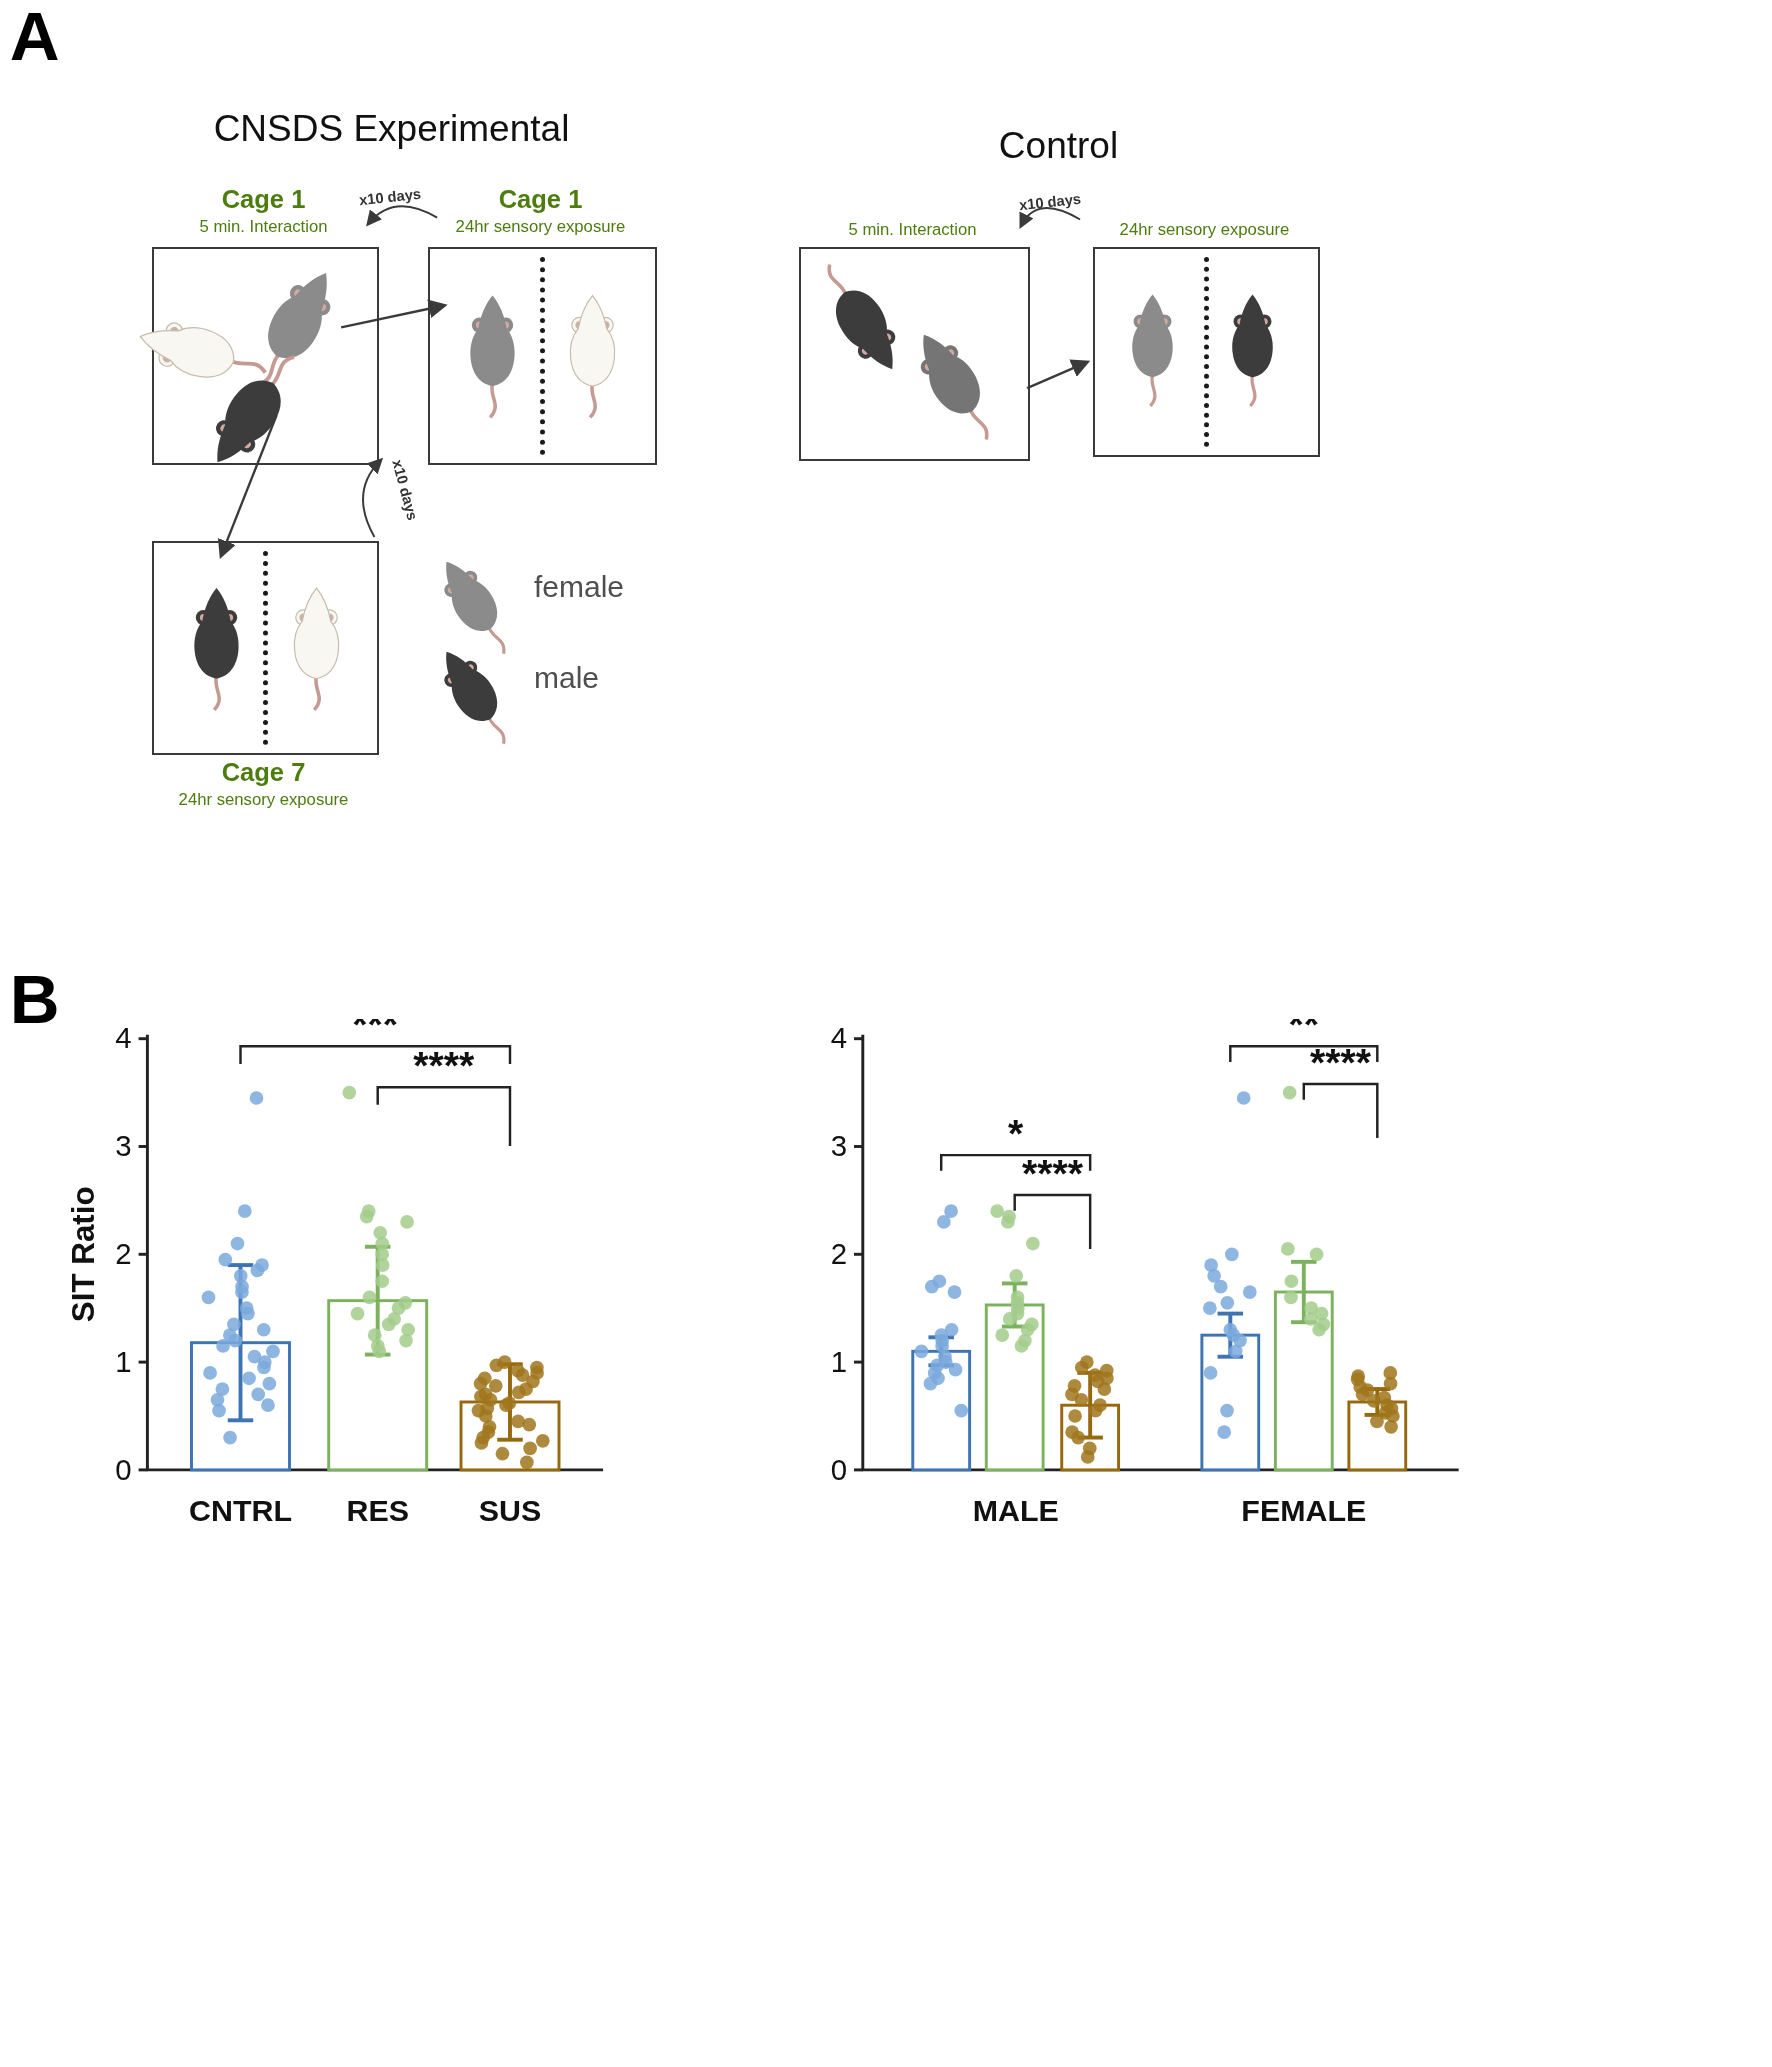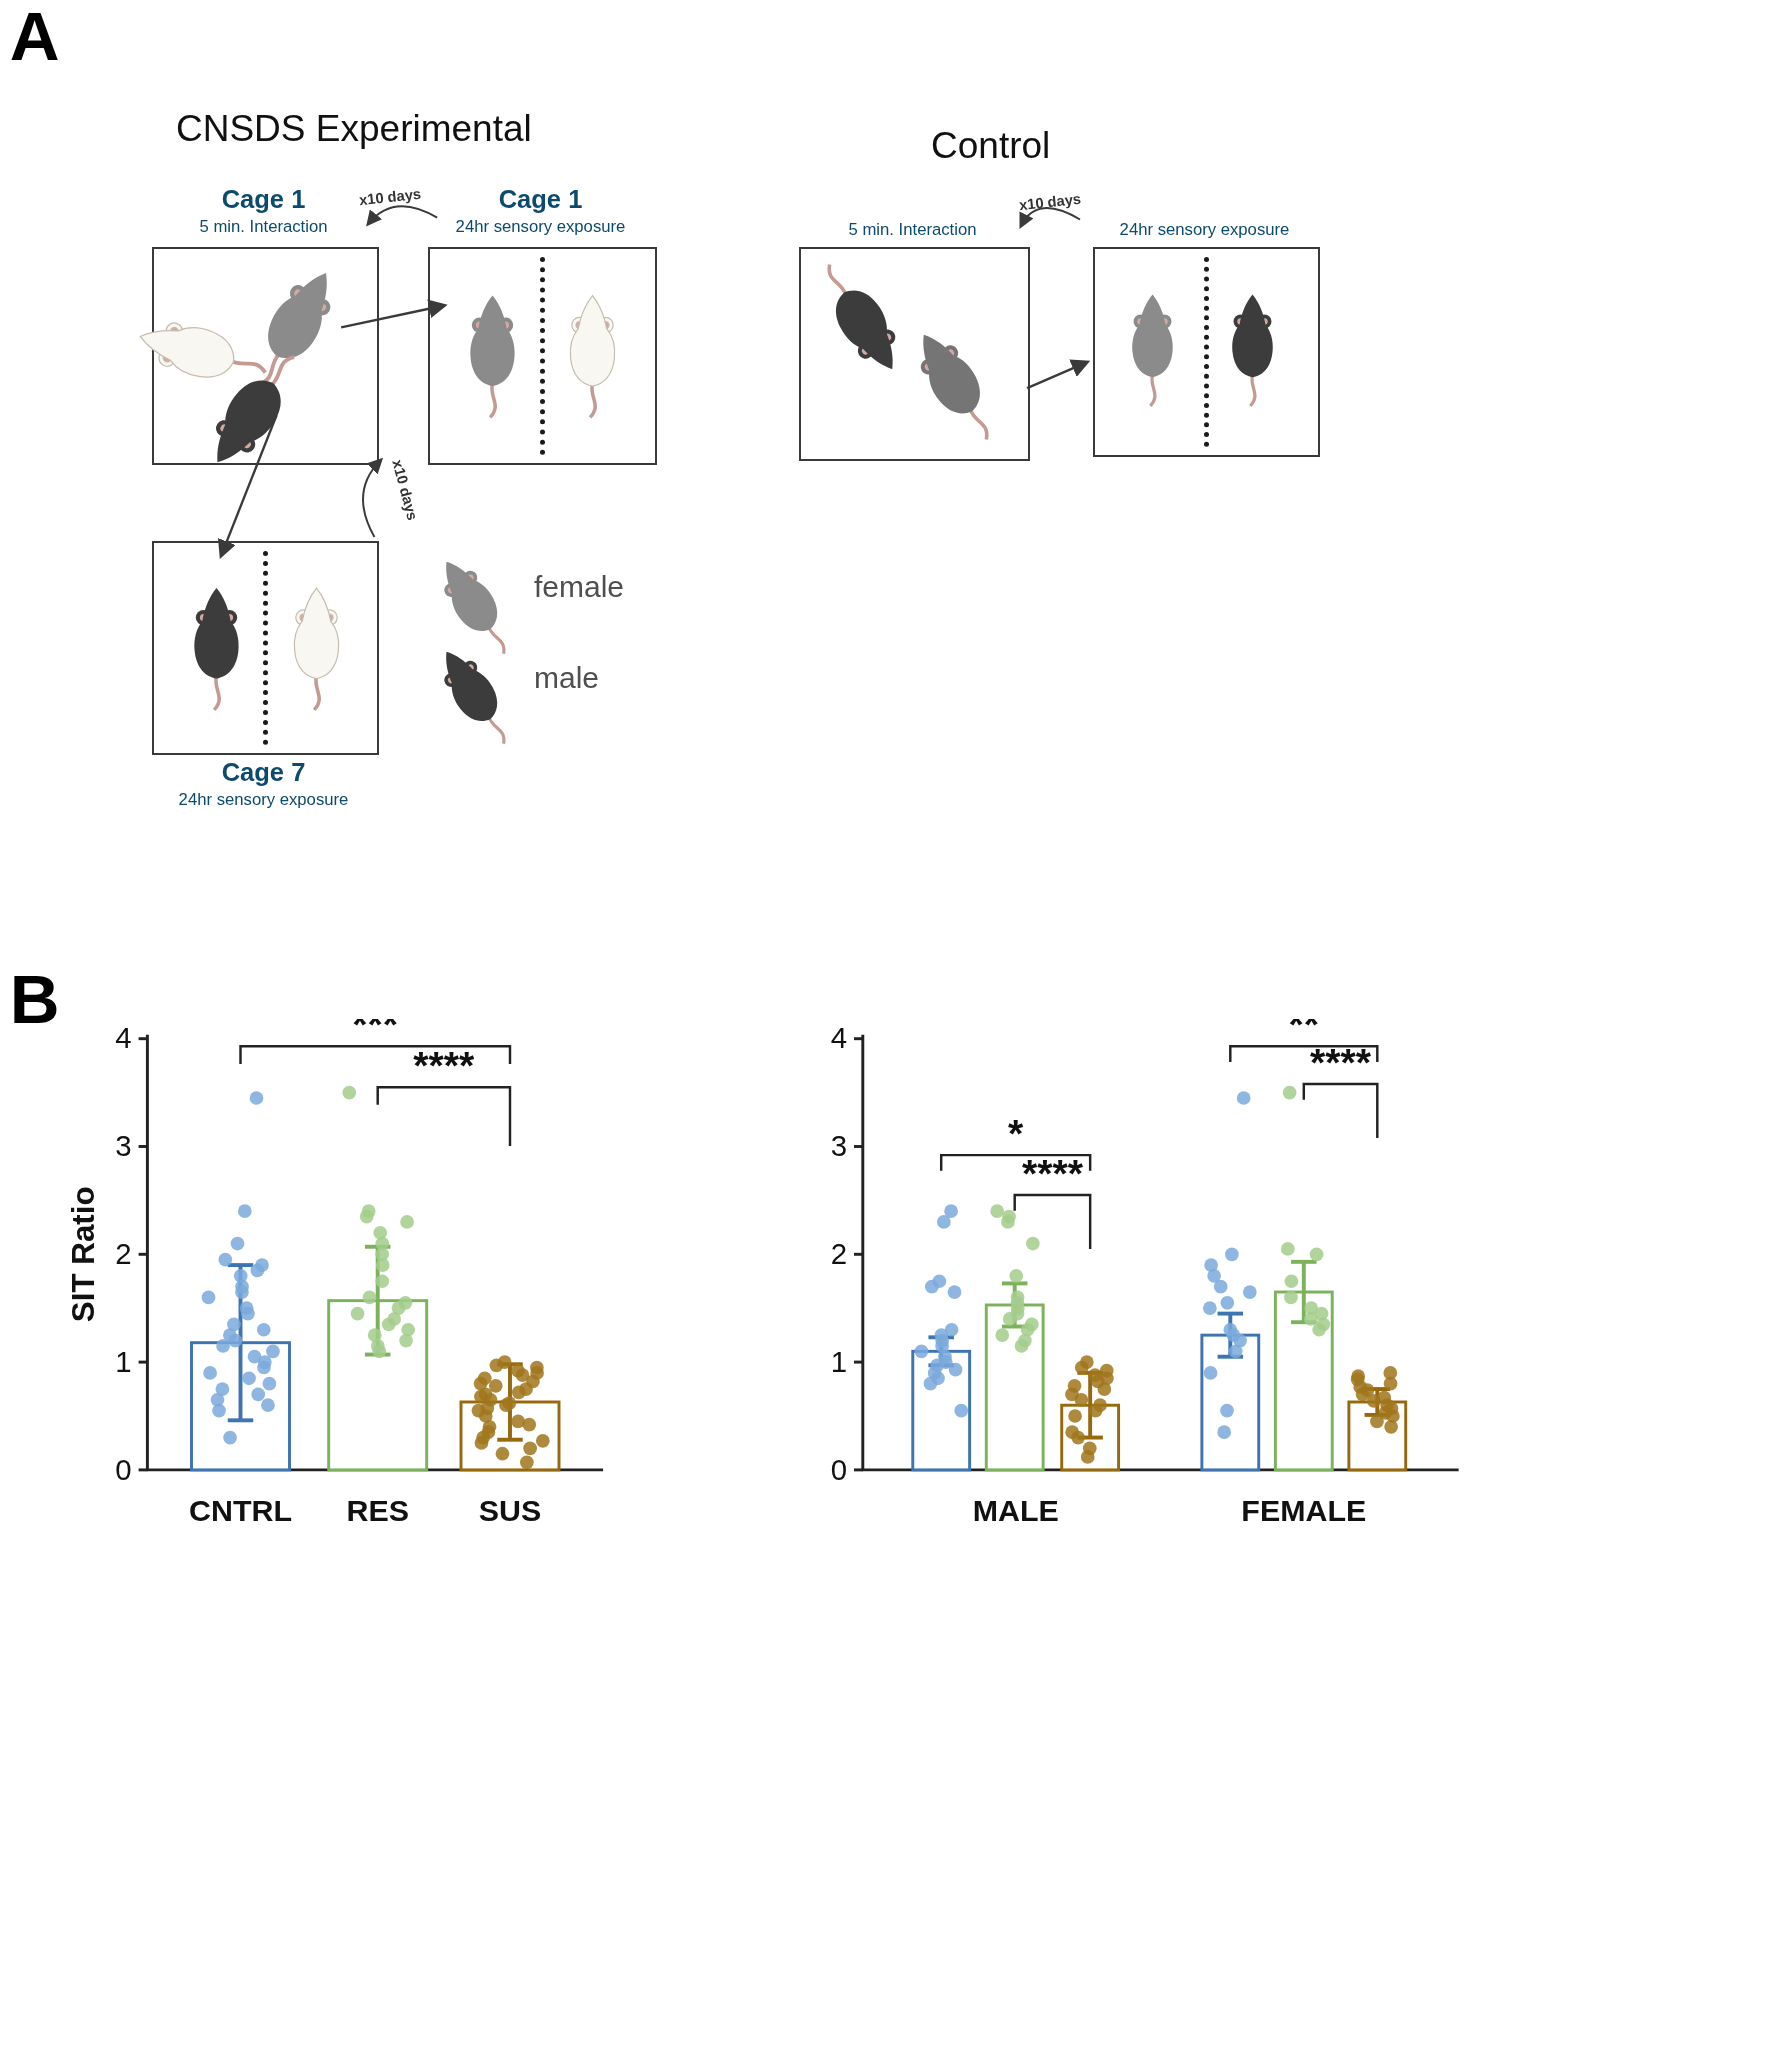--- a/index.html
+++ b/index.html
@@ -1,20 +1,20 @@
 <!DOCTYPE html>
 <html><head>
 <meta charset="utf-8">
 <style>
   html,body{margin:0;padding:0;background:#fff;}
   .page{position:relative;width:1772px;height:2067px;background:#ffffff;
         font-family:"Liberation Sans",sans-serif;color:#111;overflow:hidden;}
   .panel-label{position:absolute;font-size:69px;font-weight:bold;color:#000;line-height:1;}
-  .sec-title{position:absolute;font-size:37px;color:#111;}
-  .cage-head{position:absolute;text-align:center;color:#0c4a6e;}
+  .sec-title{position:absolute;font-size:37px;text-align:center;color:#111;}
+  .cage-head{position:absolute;text-align:center;color:#4d7c0f;}
   .cage-head .t{font-weight:bold;font-size:25.5px;line-height:1.2;}
   .cage-head .s{font-weight:normal;font-size:16.7px;line-height:1.4;}
   .box{position:absolute;border:2.9px solid #3a3a3a;background:#fff;}
   .dotline{position:absolute;top:7.8px;bottom:7.8px;left:50%;width:0;border-left:5.9px dotted #1a1a1a;margin-left:-2.9px;}
   .mouse{position:absolute;overflow:visible;}
   .mouse.white{color:#f8f7f2;}
   .mouse.white use{stroke:#c6bcae;stroke-width:2;}
   .mouse.gray{color:#8b8b8b;}
   .mouse.gray2{color:#757575;}
   .mouse.dark{color:#3c3c3c;}

